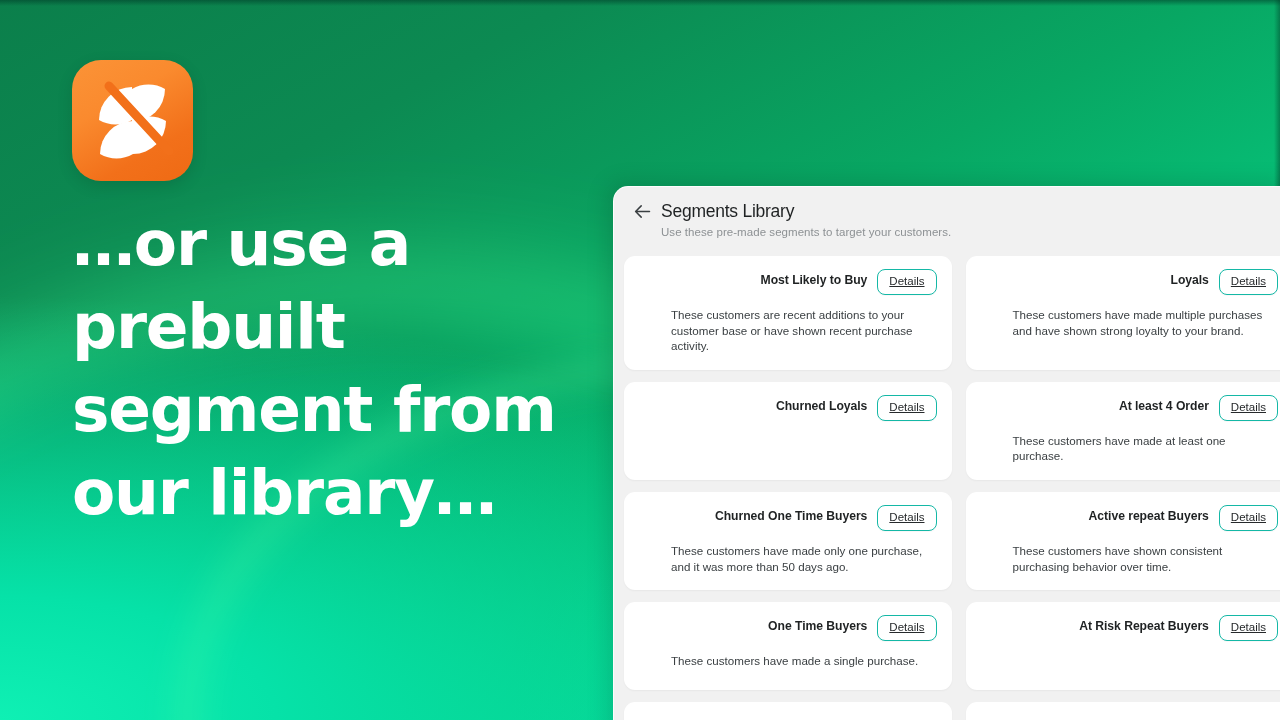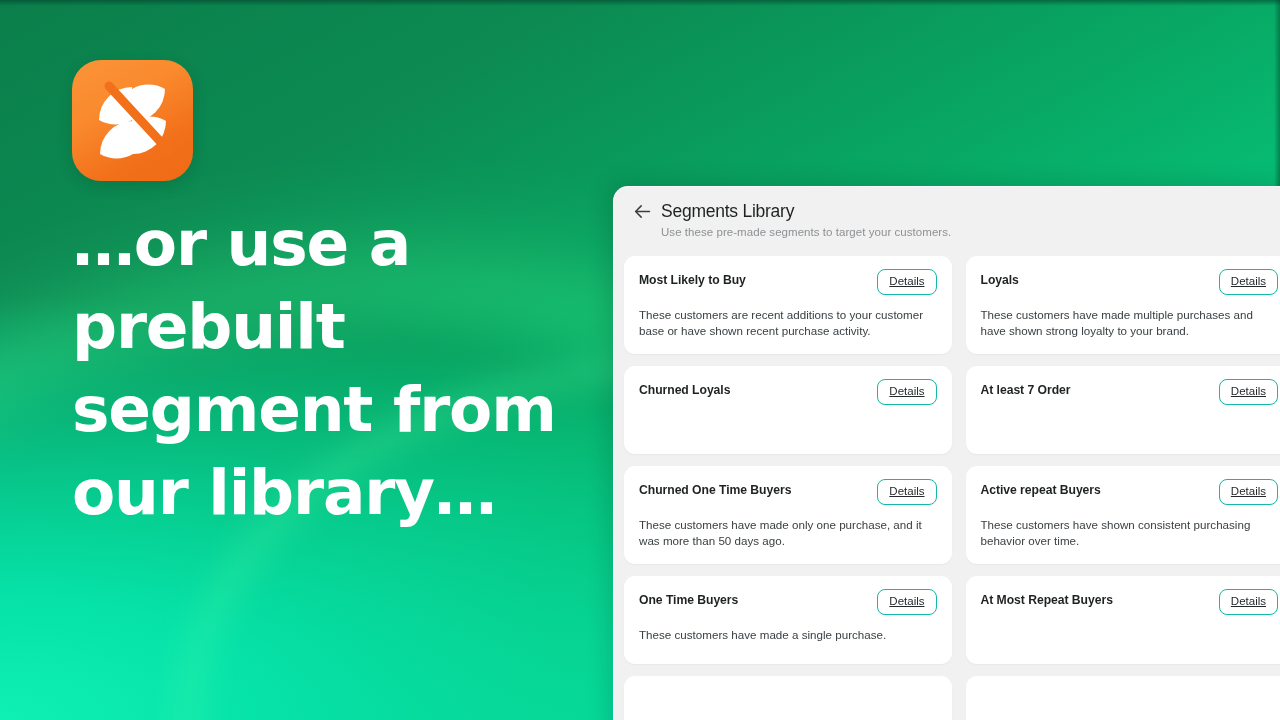--- a/index.html
+++ b/index.html
@@ -118,21 +118,21 @@
   }
   .card {
     background:#ffffff;
     border-radius:11px;
     padding:13px 15px 16px 15px;
     min-height:88px;
     box-shadow:0 1px 2px rgba(0,0,0,0.045);
   }
   .card-top {
     display:flex; align-items:flex-start;
-    justify-content:space-between; gap:10px;
+    justify-content:flex-end; gap:10px;
     min-height:27px;
   }
   .card-title {
     font-size:12.2px; font-weight:700; color:#1f2223;
     letter-spacing:-0.05px; padding-top:4px;
   }
   .details-btn {
     flex:0 0 auto;
     background:#fff;
     border:1px solid #14b8a6;
@@ -146,20 +146,21 @@
     box-shadow:0 1px 1px rgba(0,0,0,0.03);
     text-decoration:underline;
   }
   .card-desc {
     margin-top:11px;
     font-size:11.6px;
     line-height:15.6px;
     color:#3b4043;
     letter-spacing:0.01px;
     max-width:292px;
+    margin-left:32px;
   }
 </style>
 </head>
 <body>
 
 <div id="stage">
 
   <div class="bg-base"></div>
   <div class="bg-swoosh"></div>
   <div class="bg-swoosh2"></div>
@@ -213,23 +214,24 @@
 
       <div class="card">
         <div class="card-top">
           <div class="card-title">Churned Loyals</div>
           <button class="details-btn">Details</button>
         </div>
       </div>
 
       <div class="card">
         <div class="card-top">
-          <div class="card-title">At least 7 Order</div>
-          <button class="details-btn">Details</button>
-        </div>
+          <div class="card-title">At least 4 Order</div>
+          <button class="details-btn">Details</button>
+        </div>
+        <div class="card-desc">These customers have made at least one purchase.</div>
       </div>
 
       <div class="card">
         <div class="card-top">
           <div class="card-title">Churned One Time Buyers</div>
           <button class="details-btn">Details</button>
         </div>
         <div class="card-desc">These customers have made only one purchase, and it was more than 50 days ago.</div>
       </div>
 
@@ -244,21 +246,21 @@
       <div class="card">
         <div class="card-top">
           <div class="card-title">One Time Buyers</div>
           <button class="details-btn">Details</button>
         </div>
         <div class="card-desc">These customers have made a single purchase.</div>
       </div>
 
       <div class="card">
         <div class="card-top">
-          <div class="card-title">At Most Repeat Buyers</div>
+          <div class="card-title">At Risk Repeat Buyers</div>
           <button class="details-btn">Details</button>
         </div>
       </div>
 
       <div class="card">
         
         
       </div>
 
       <div class="card">

